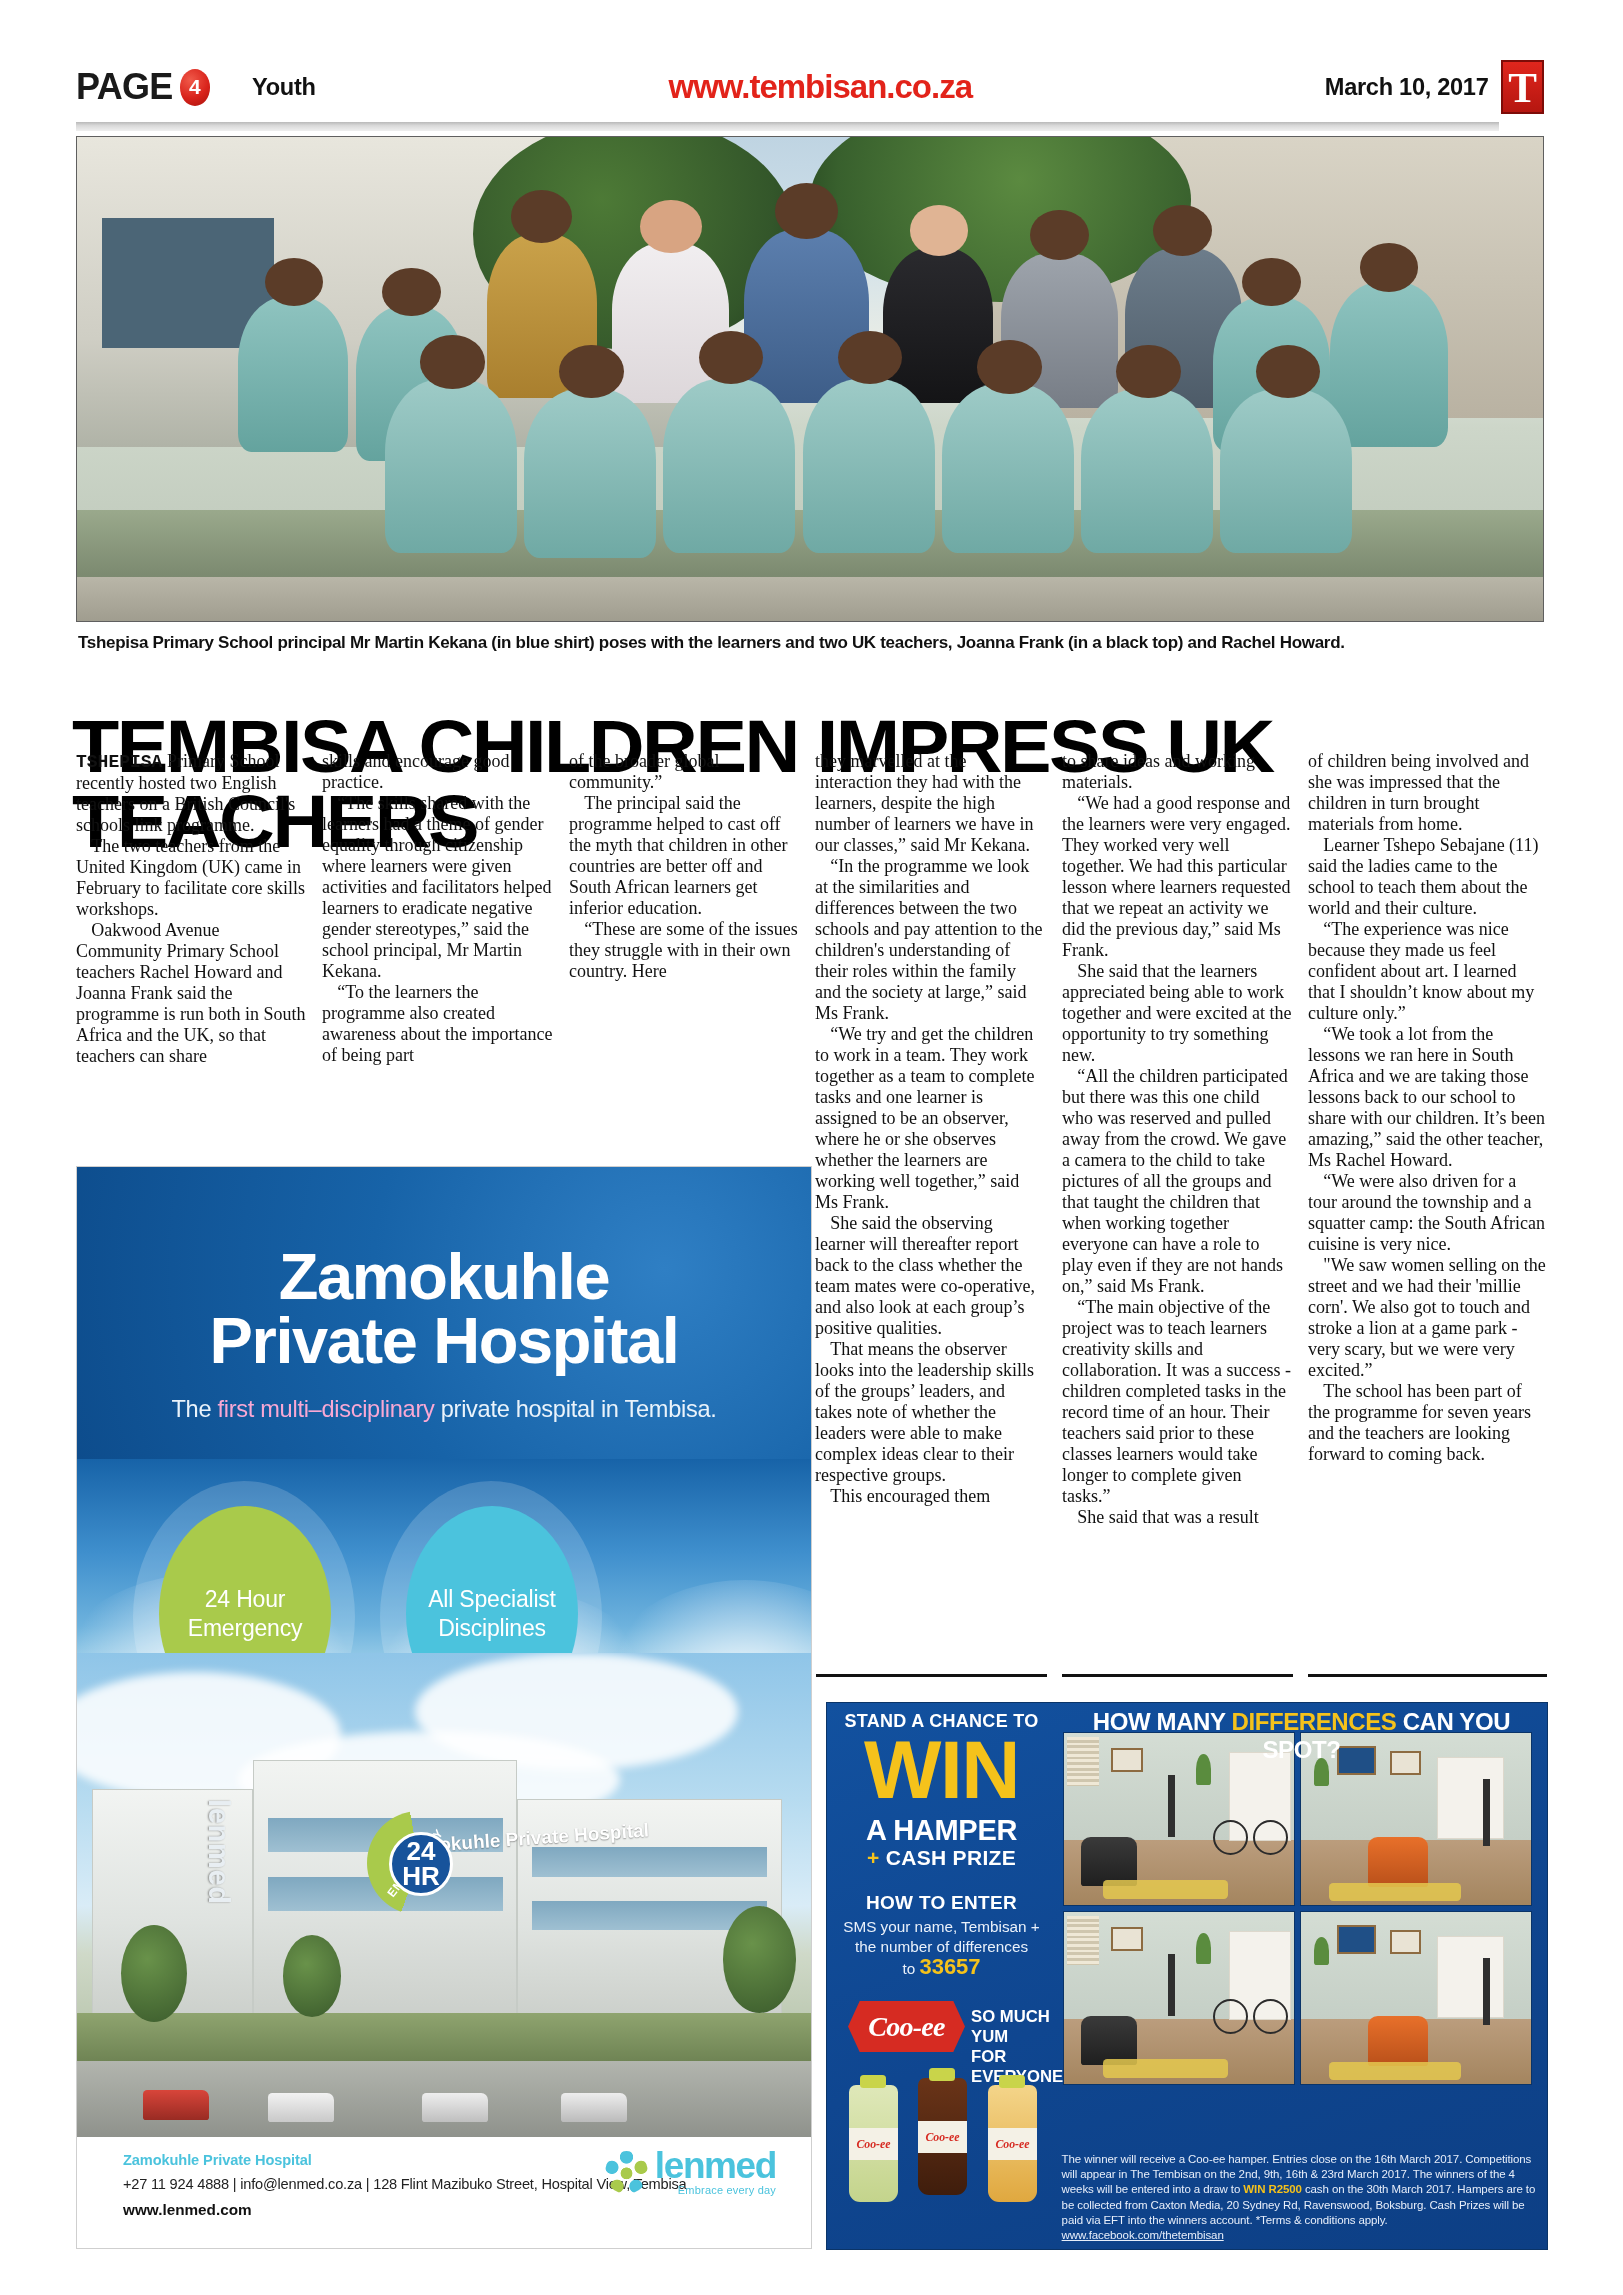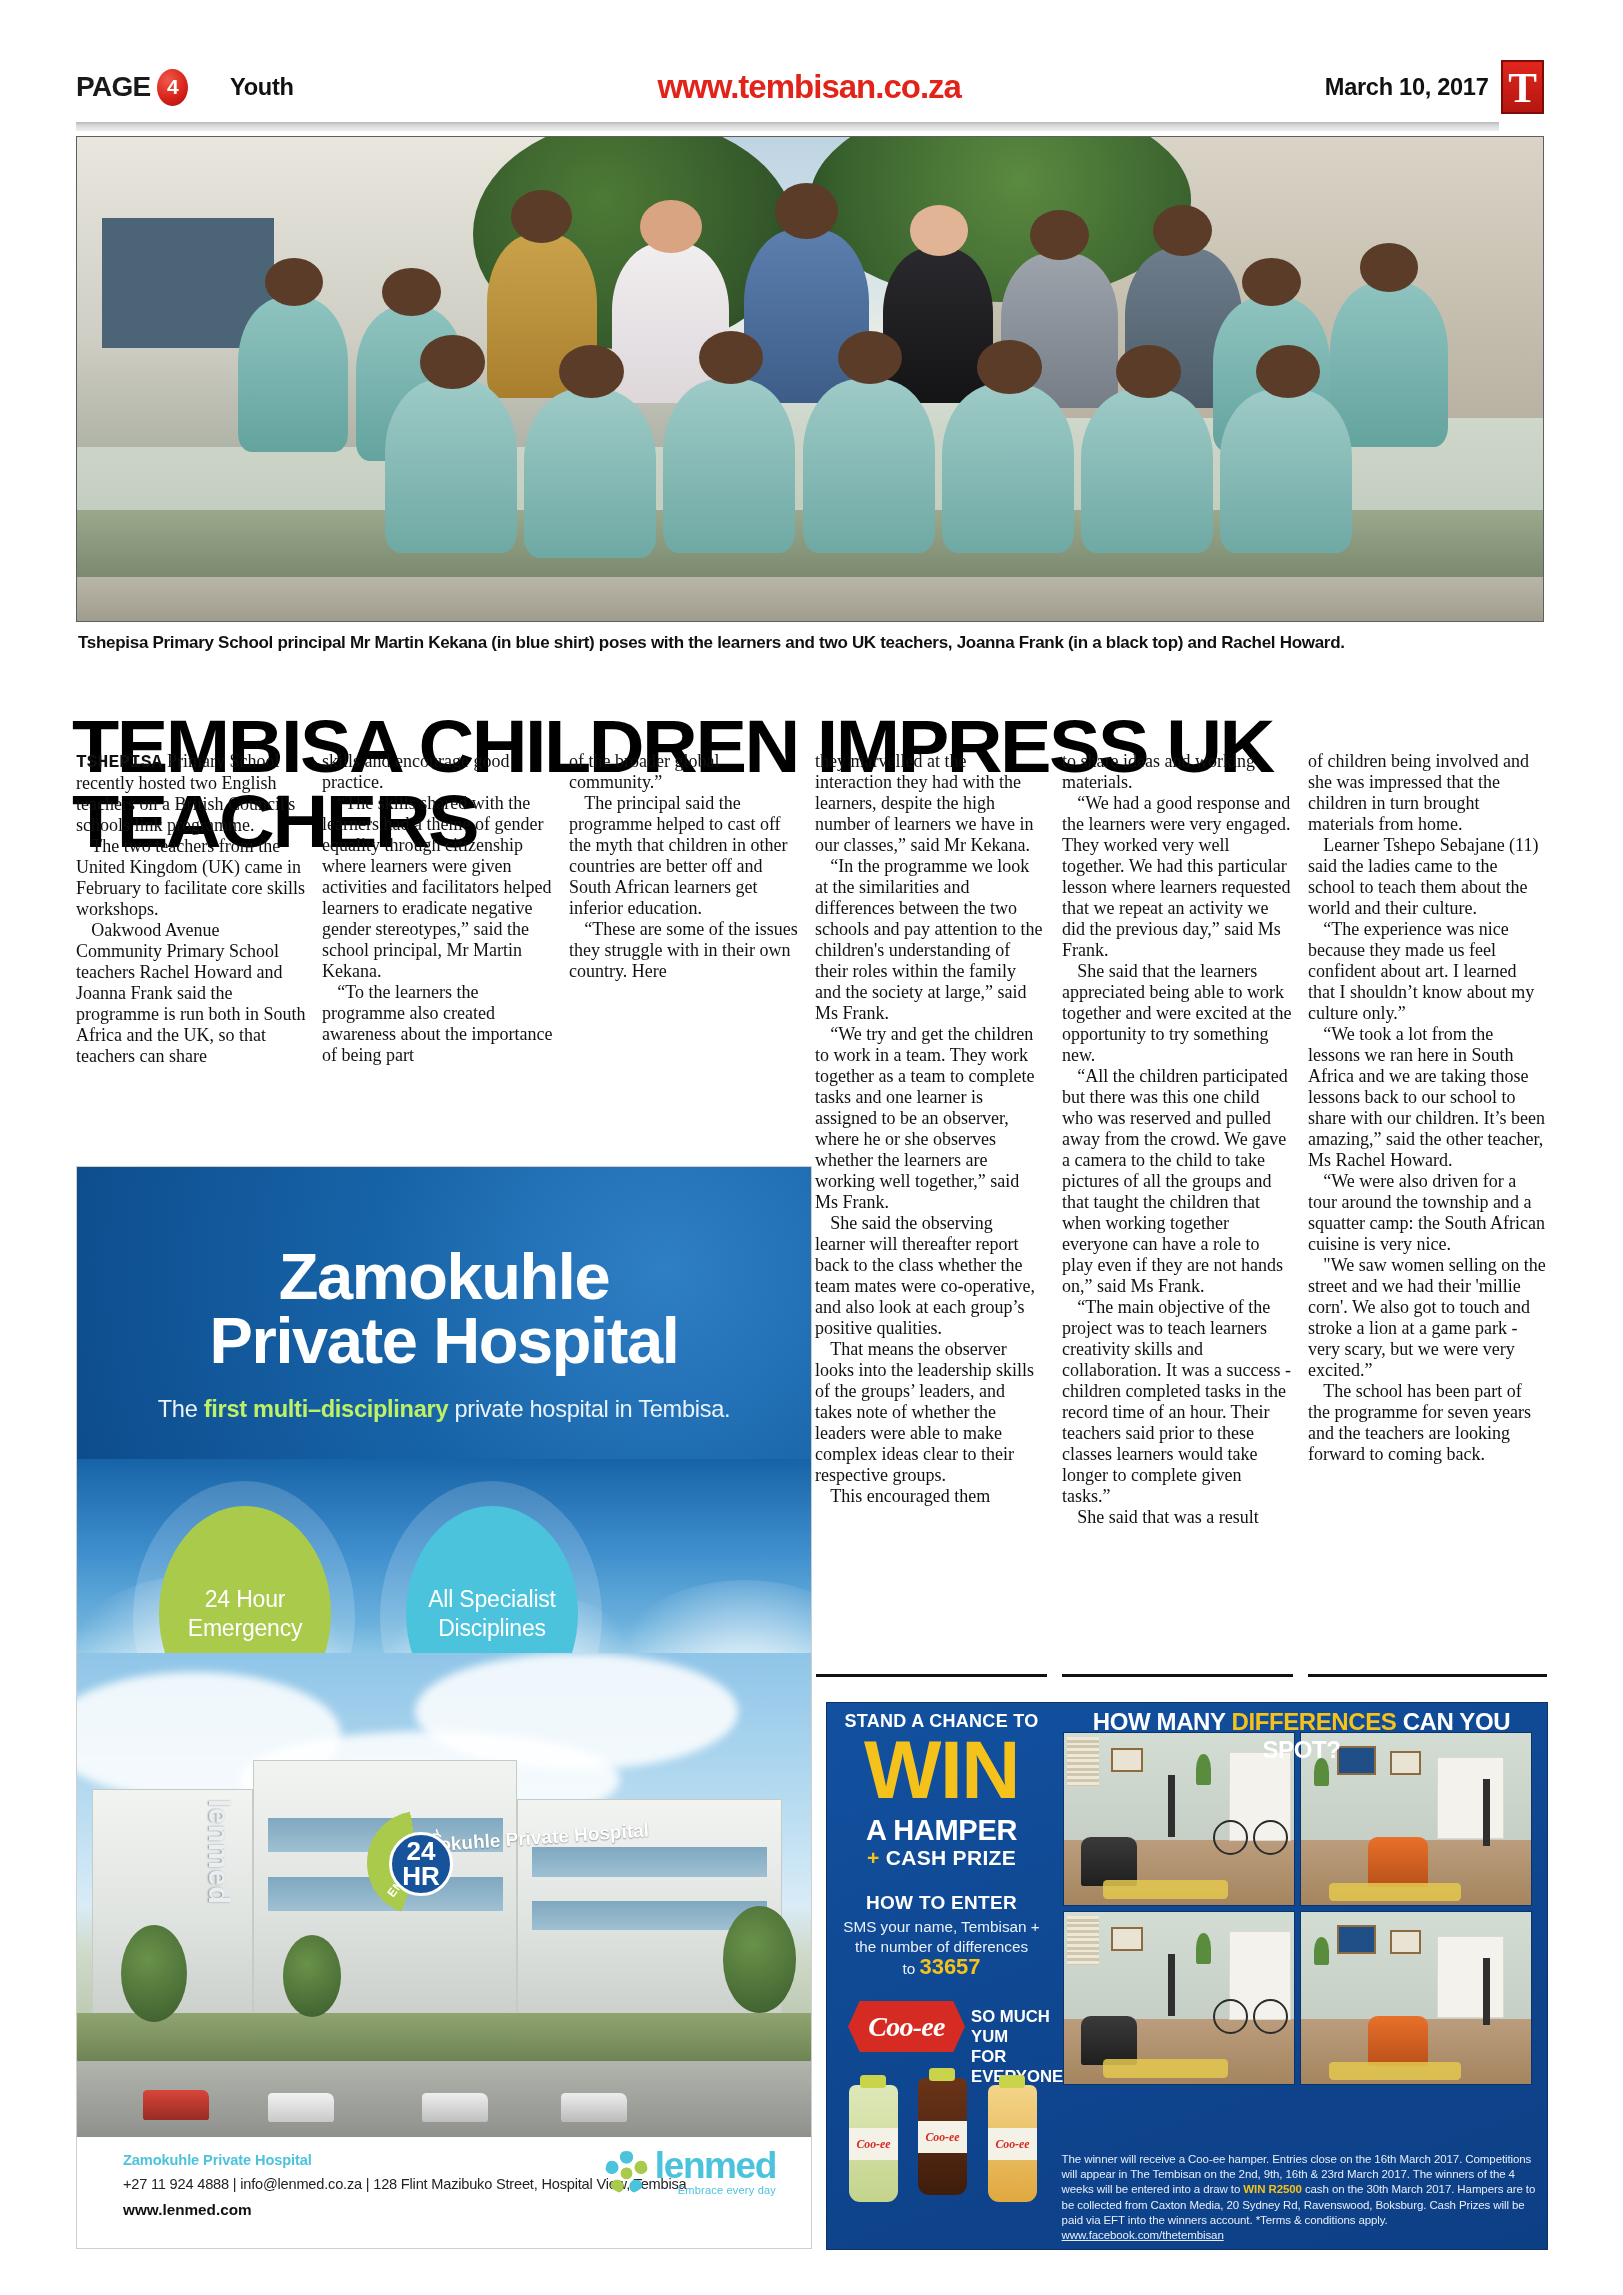--- a/index.html
+++ b/index.html
@@ -13,21 +13,21 @@
     overflow: hidden;
   }
 
   
   .masthead {
     position: absolute; left:76px; top:56px; width:1468px; height:62px;
     display:flex; align-items:center;
   }
   .page-word {
     font-family: "Liberation Sans", sans-serif;
-    font-weight: 900; font-size: 28px; letter-spacing:-0.7px;
+    font-weight: 900; font-size: 36px; letter-spacing:-0.7px;
     color:#1a1a1a; margin-right:7px;
   }
   .page-badge {
     width:30.5px; height:37px; border-radius:50%;
     background: radial-gradient(circle at 35% 30%, #f05a4a 0%, #d9231b 55%, #a8120c 100%);
     color:#fff; font-family:"Liberation Sans",sans-serif; font-weight:900;
     font-size:21px; display:flex; align-items:center; justify-content:center;
     margin-right:42px;
   }
   .section-word {
@@ -154,21 +154,21 @@
     position:absolute; left:0; top:78px; width:100%; text-align:center;
     font-family:"Liberation Sans", sans-serif; font-weight:800;
     font-size:65px; line-height:64px; color:#fff; letter-spacing:-1.4px;
   }
   .hosp-h1 span { display:block; }
   .hosp-sub {
     position:absolute; left:0; top:229px; width:100%; text-align:center;
     font-family:"Liberation Sans", sans-serif; font-weight:400;
     font-size:23.6px; color:#eaf3fb; letter-spacing:-0.3px;
   }
-  .hosp-sub b { font-weight:700; color:#bef264;margin-top:7px; }
+  .hosp-sub b { font-weight:400; color:#f9a8d4;margin-top:7px; }
 
   .hosp-sky {
     position:absolute; left:0; top:292px; width:100%; height:208px;
     background: linear-gradient(180deg,#1763a8 0%, #3f8fcd 45%, #6db2dd 80%, #9fd0ea 100%);
   }
   .cloud {
     position:absolute; border-radius:50%;
     background: radial-gradient(circle at 50% 50%, rgba(255,255,255,.92), rgba(255,255,255,0) 70%);
   }
   .bubble {

